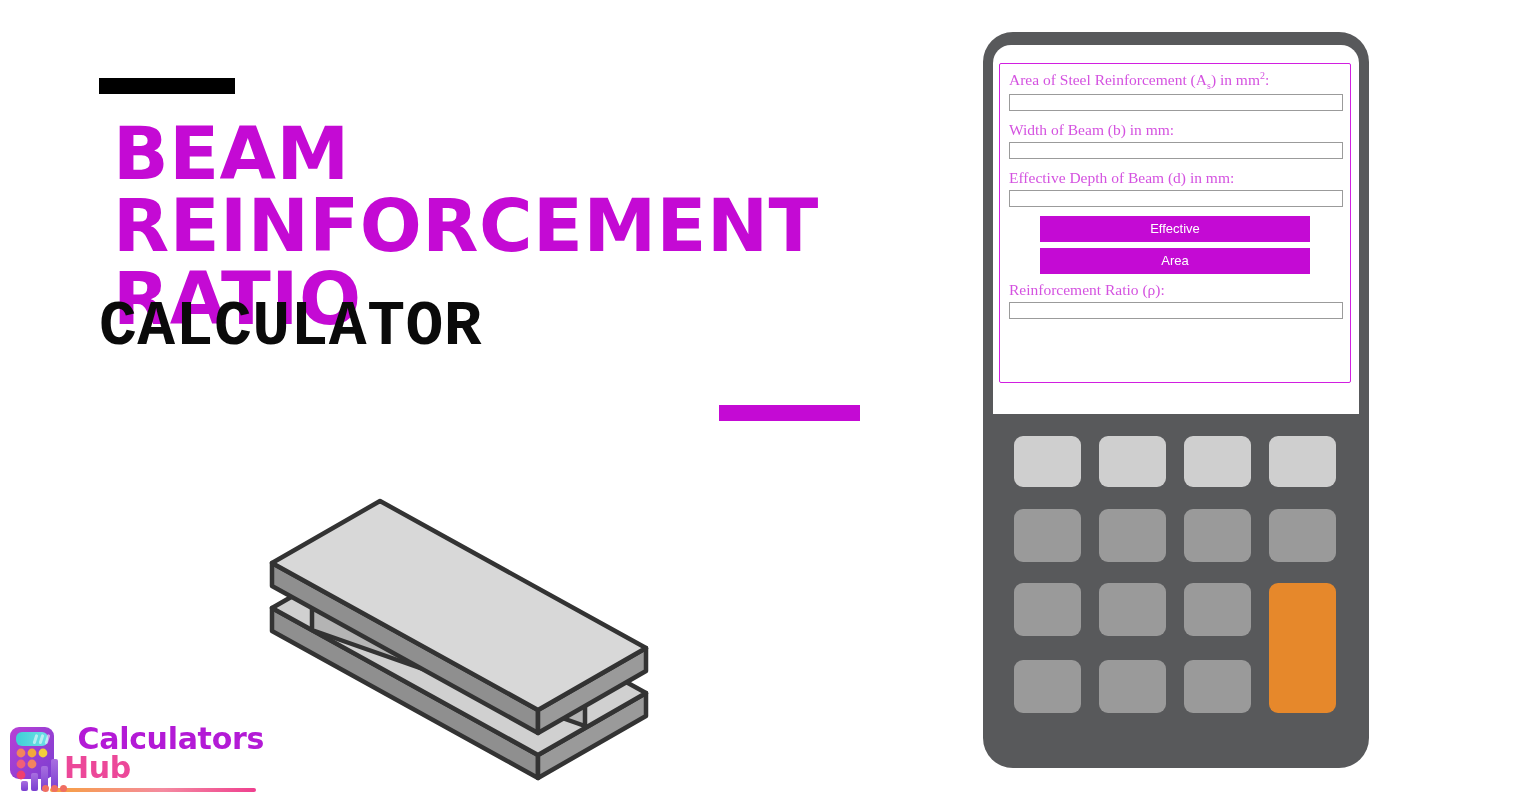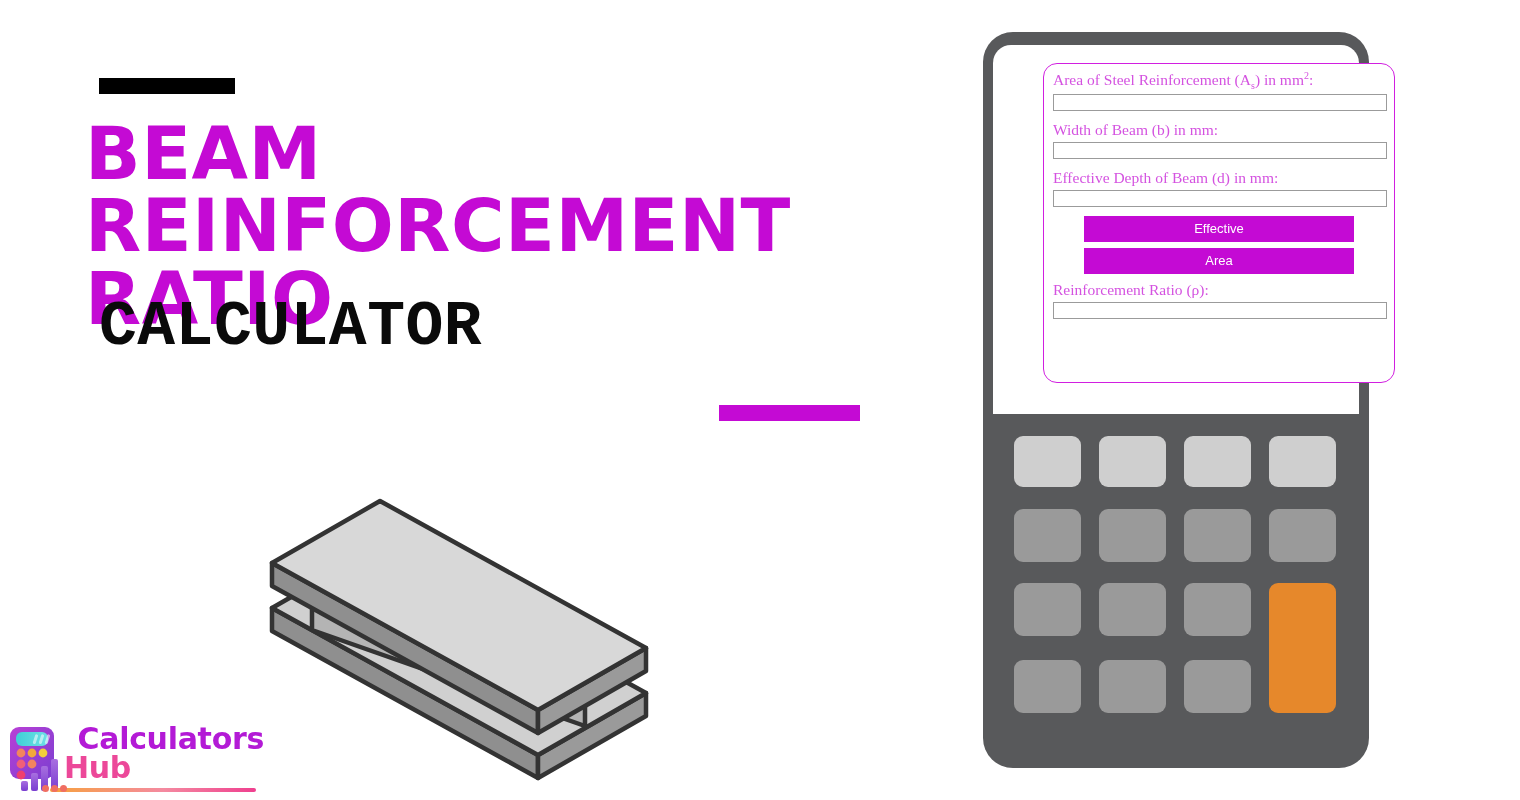--- a/index.html
+++ b/index.html
@@ -31,21 +31,21 @@
     position: absolute;
     left: 719px;
     top: 405px;
     width: 141px;
     height: 16px;
     background: #c40ad4;
   }
 
   .hero-title {
     position: absolute;
-    left: 85px;
+    left: 113px;
     top: 118px;
     width: 860px;
     margin: 0;
     font-family: "DejaVu Sans", sans-serif;
     font-weight: 700;
     font-size: 73px;
     line-height: 0.99;
     letter-spacing: 0.5px;
     text-transform: uppercase;
     color: #c40ad4;
@@ -96,23 +96,22 @@
     border-radius: 18px 18px 0 0;
   }
   .form-box {
     position: absolute;
     left: 999px;
     top: 63px;
     width: 352px;
     height: 320px;
     box-sizing: border-box;
     border: 1.4px solid #d11fe0;
-    border-radius: 14px;
-    background: #ffffff;
-    margin-left: 44px;
+    border-radius: 2px;
+    background: #ffffff;
   }
   .form-inner {
     position: absolute;
     left: 9px;
     top: 5px;
     width: 334px;
   }
   .field-label {
     display: block;
     font-family: "Liberation Serif", serif;

